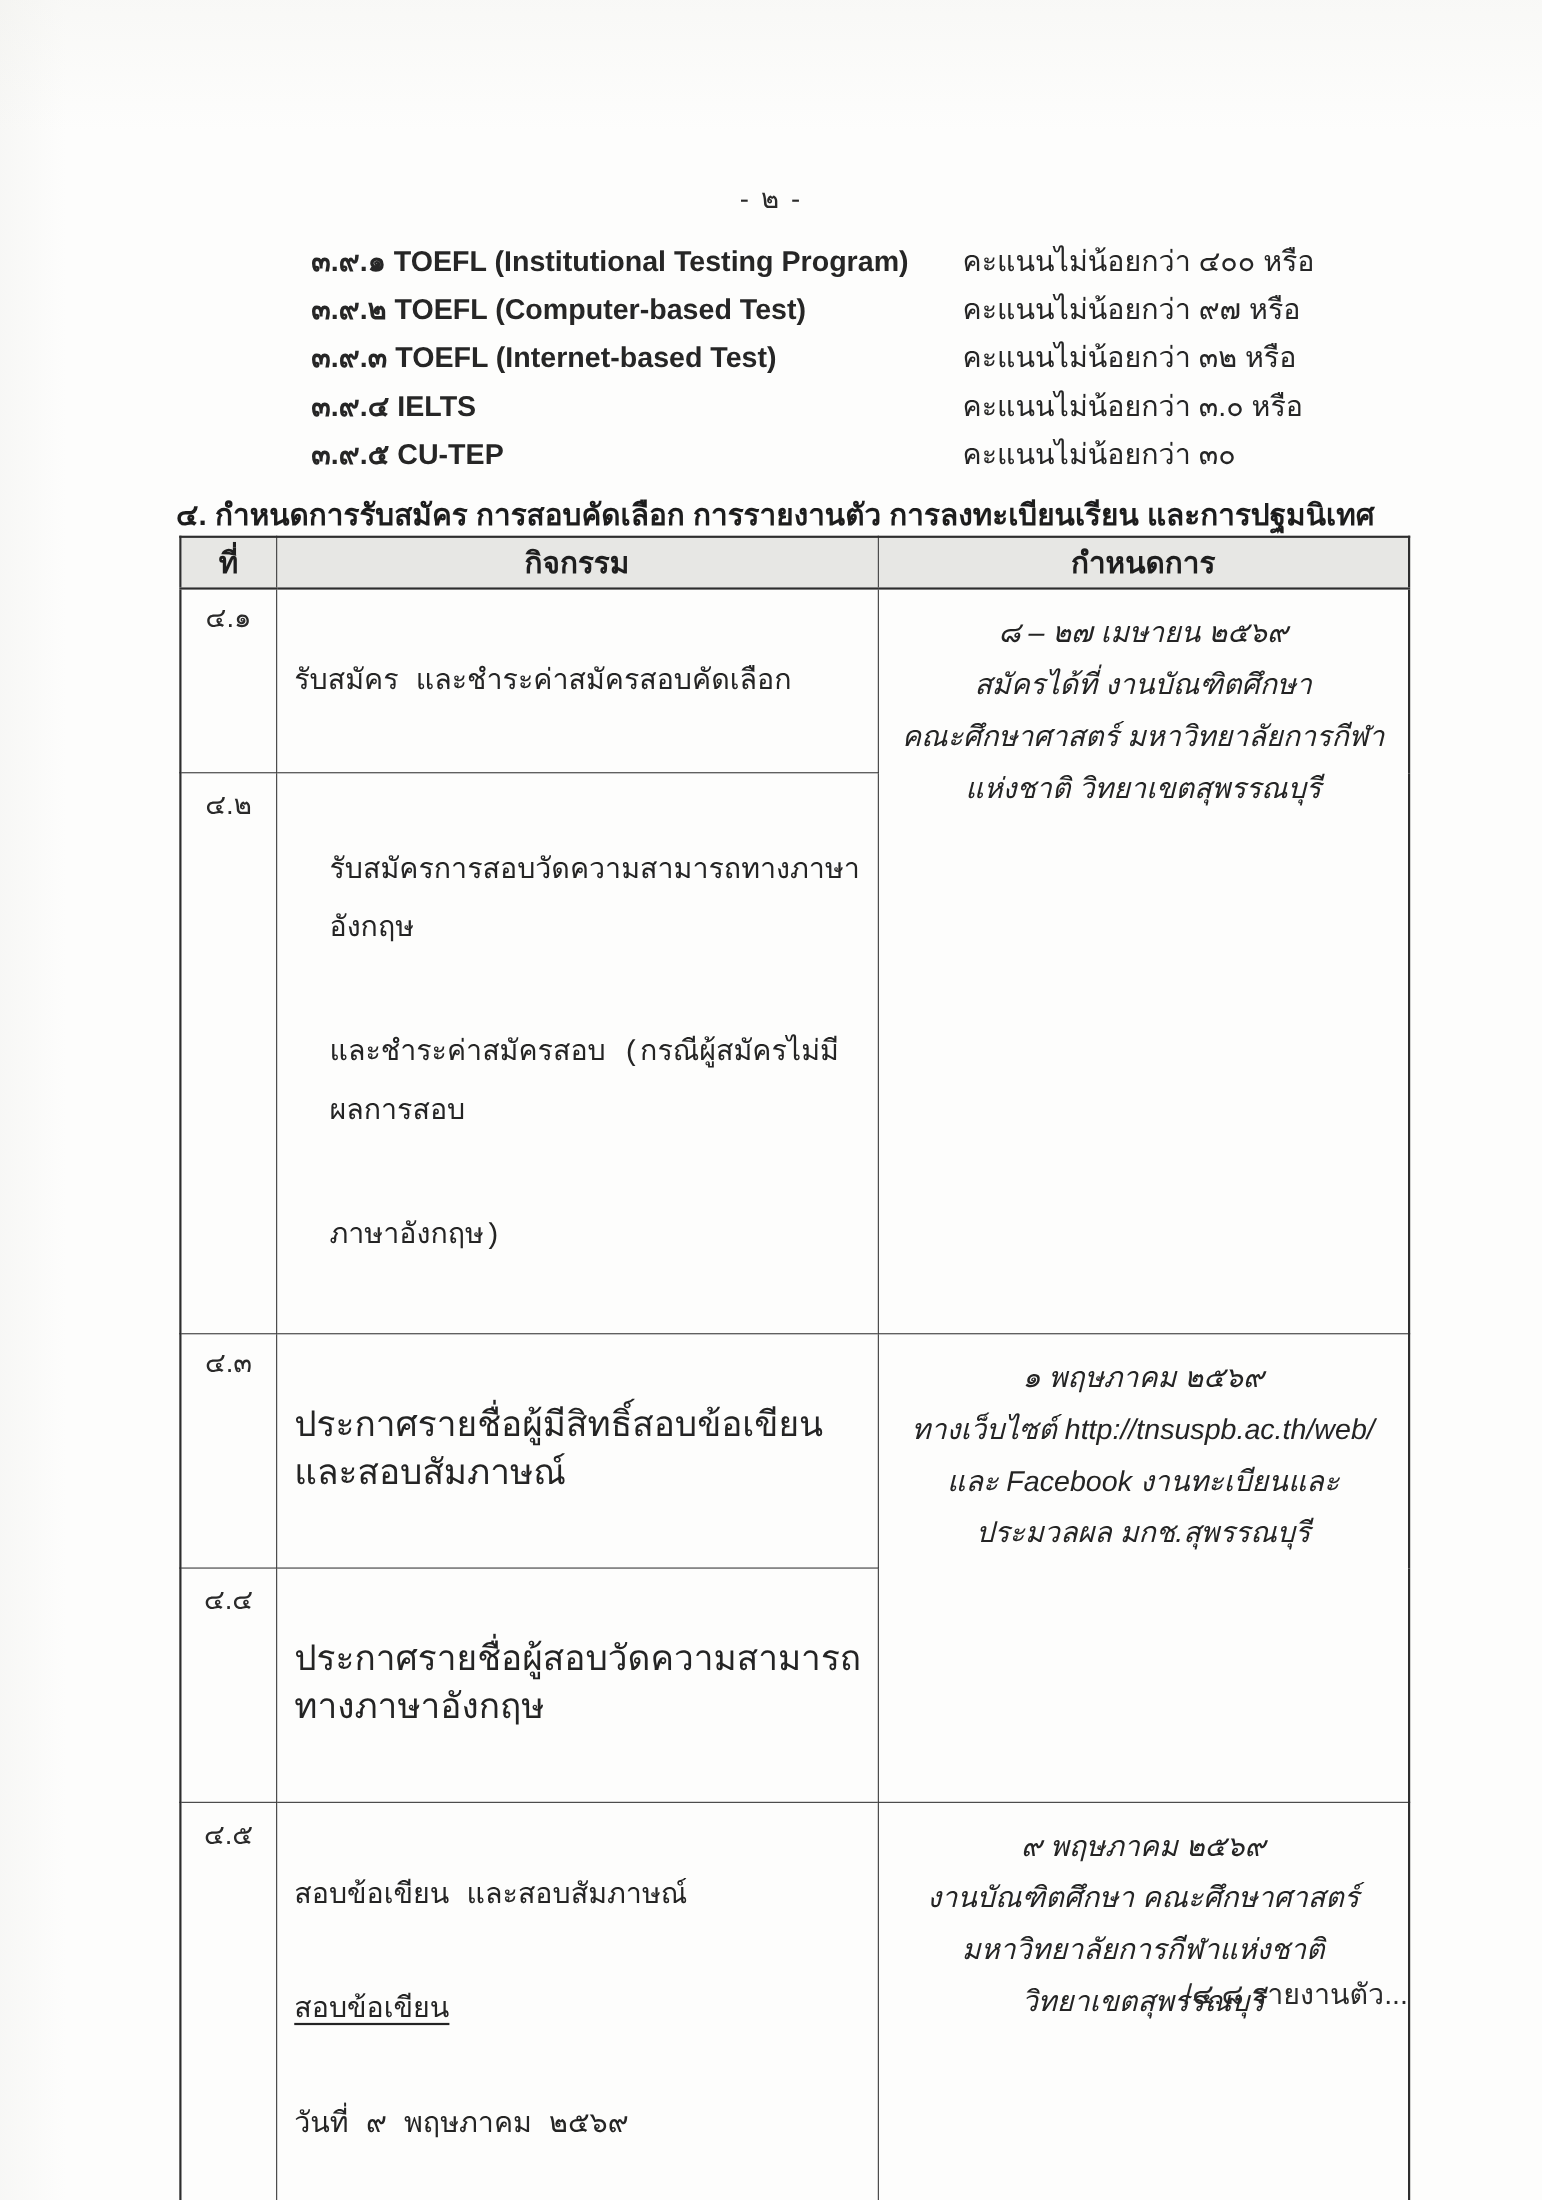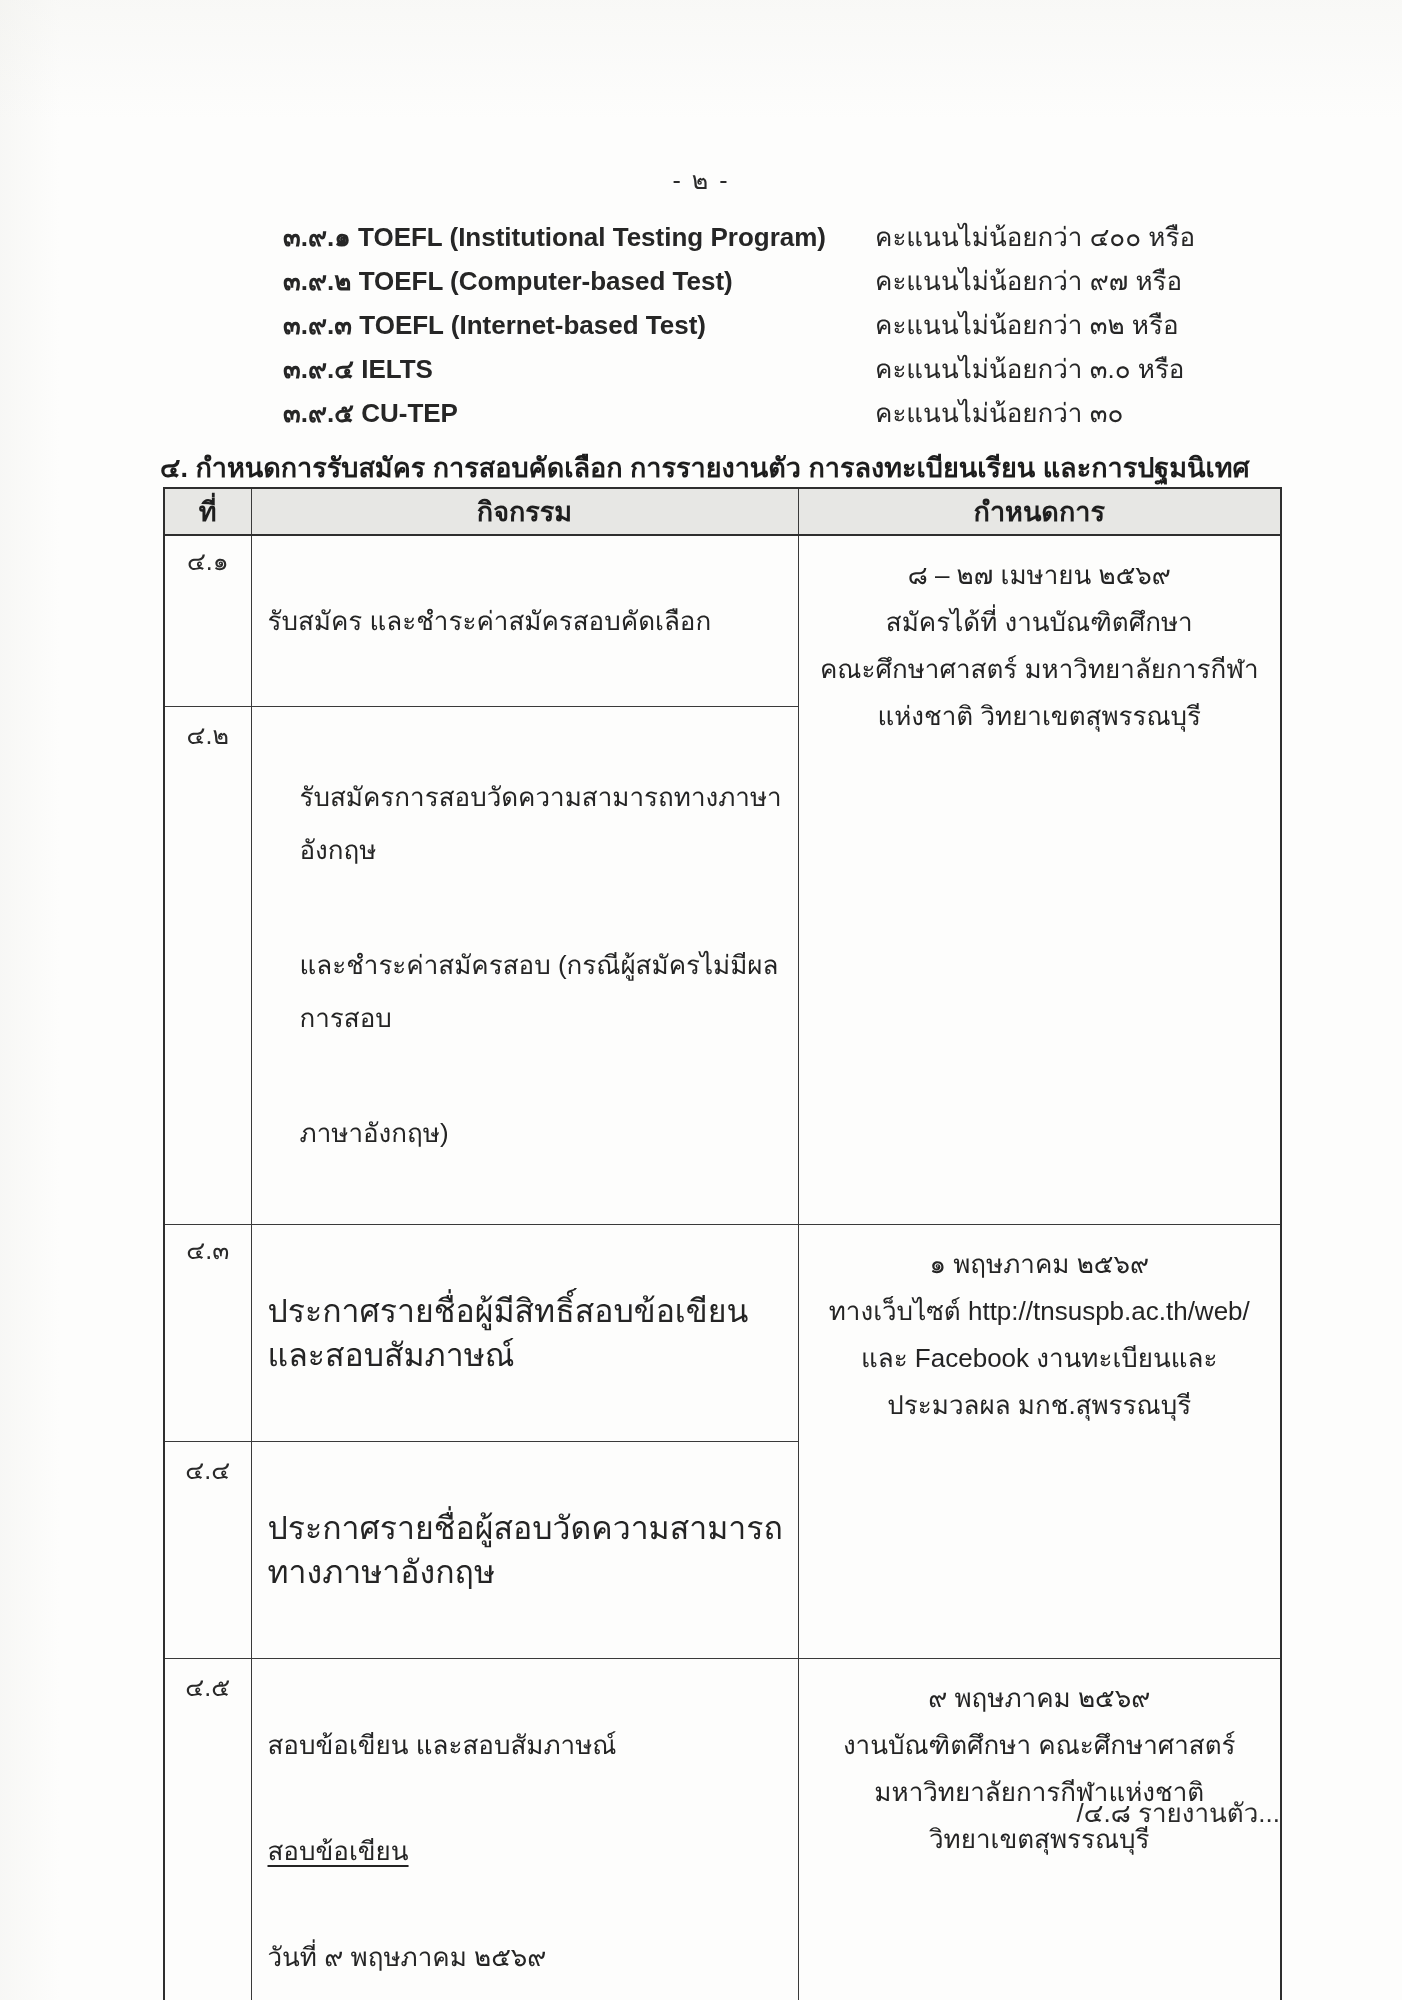--- a/index.html
+++ b/index.html
@@ -45,28 +45,28 @@
     font-weight:700;font-size:27px;color:#1e1e1e;
     border-bottom:2px solid #2e2e2e;
   }
   tr.r41{height:48px;}
   tr.r42{height:193px;}
   tr.r43{height:49px;}
   tr.r44{height:186px;}
   tr.r45{height:334px;}
   td.no{text-align:center;vertical-align:top;padding-top:8px;font-size:25px;color:#2a2a2a;margin-top:19px;}
   tr.r41 td.no,tr.r43 td.no{padding-top:5px;}
-  td.act{vertical-align:top;padding:2px 8px 2px 16px;white-space:pre-wrap;}
+  td.act{vertical-align:top;padding:2px 8px 2px 16px;white-space:pre-wrap;font-family:Liberation Mono, monospace;}
   td.act .ln{line-height:46px;}
   tr.r41 td.act .ln{line-height:42px;}
   tr.r42 td.act .ln{line-height:53px;margin-left:32px;}
   tr.r43 td.act .ln,tr.r44 td.act .ln{line-height:44px;font-size:32px;}
   tr.r45 td.act .ln{line-height:44px;}
   td.sch{vertical-align:top;text-align:center;padding-top:16px;}
-  td.sch .ln{line-height:47px;}
+  td.sch .ln{line-height:47px;font-style:italic;}
   .ul{text-decoration:underline;text-underline-offset:5px;text-decoration-thickness:1.5px;margin-top:12px;}
   .footer{
     position:absolute;top:1792px;left:163px;width:1117px;
     text-align:right;font-size:26px;color:#2a2a2a;
   }
 </style>
 </head>
 <body>
 
 <div class="page">

